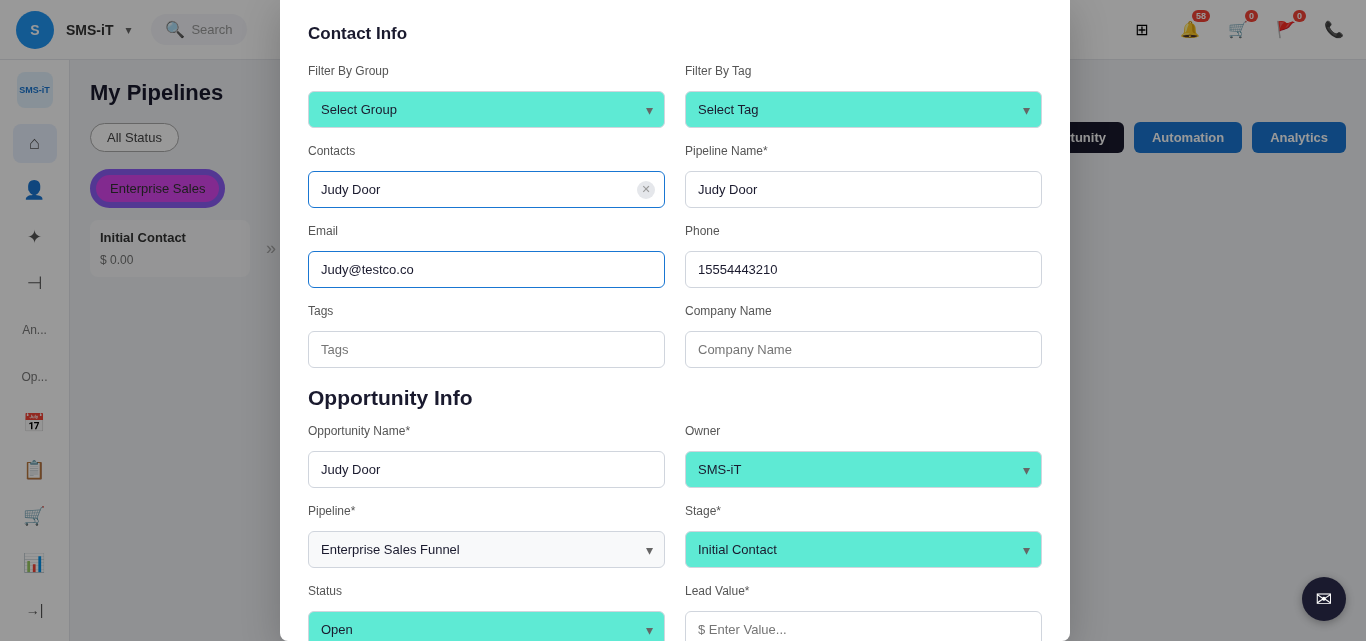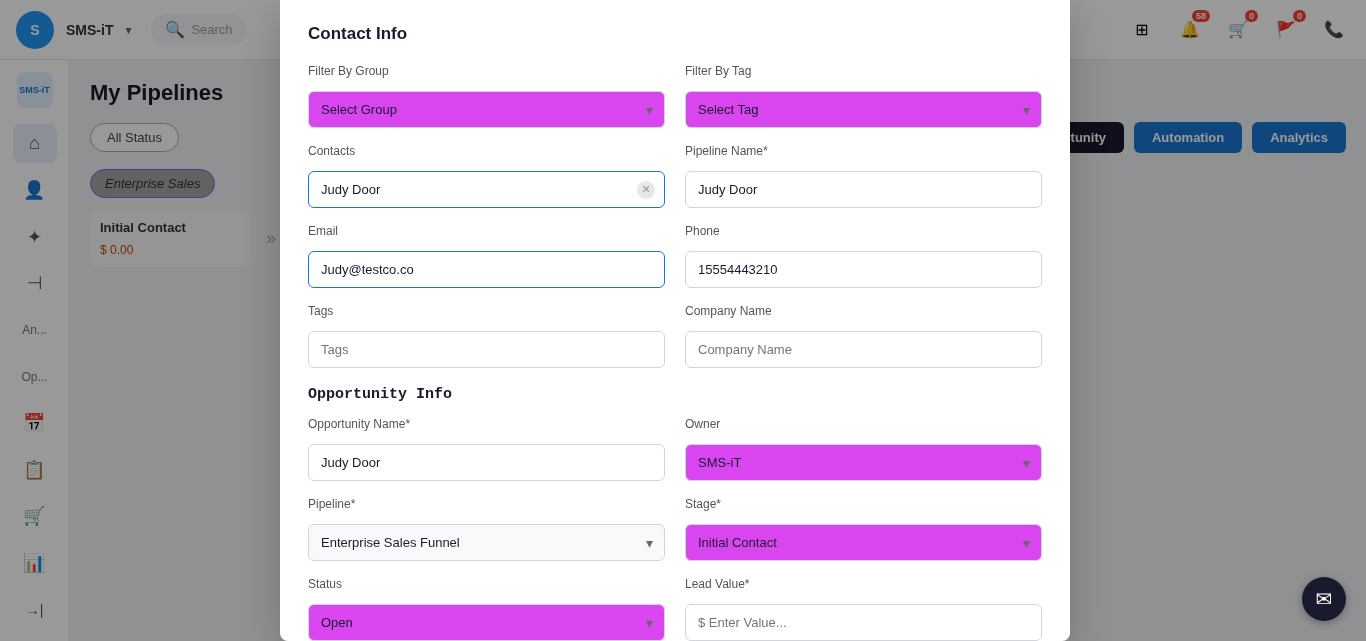--- a/index.html
+++ b/index.html
@@ -34,45 +34,45 @@
 
     .content-header { display: flex; align-items: center; gap: 10px; margin-bottom: 16px; }
     .filter-btn { background: #fff; border: 1px solid #ddd; border-radius: 20px; padding: 6px 16px; font-size: 13px; color: #444; cursor: pointer; }
     .filter-btn.active { background: #fff; border-color: #aaa; }
     .spacer { flex: 1; }
     .header-action-btn { padding: 8px 18px; border-radius: 6px; font-size: 13px; font-weight: 600; cursor: pointer; border: none; }
     .btn-red { background: #e53935; color: white; }
     .btn-dark { background: #1a1a2e; color: white; display: flex; align-items: center; gap: 6px; }
     .btn-blue { background: #1976D2; color: white; }
 
-    .pipeline-label { background: #a3a3a3; border: 1px solid #8b5cf6; border-radius: 20px; padding: 6px 14px; font-size: 13px; color: #333; font-style: italic; }
+    .pipeline-label { background: #d946ef; border: 6px solid #8b5cf6; border-radius: 20px; padding: 6px 14px; font-size: 13px; color: #333; }
 
     .pipeline-stages { display: flex; gap: 12px; margin-top: 12px; }
     .stage-col { min-width: 160px; background: #f8f9fa; border-radius: 8px; padding: 10px; }
     .stage-header { font-size: 13px; font-weight: 600; color: #333; margin-bottom: 8px; }
-    .stage-value { font-size: 12px; color: #c2410c; }
+    .stage-value { font-size: 12px; color: #737373; }
     .stage-badge { background: #e53935; color: white; border-radius: 4px; padding: 2px 8px; font-size: 11px; display: inline-block; margin-bottom: 6px; }
 
     
     .overlay { position: absolute; inset: 0; background: rgba(0,0,0,0.4); z-index: 10; }
 
     
     .modal { position: absolute; top: 0; left: 280px; width: 790px; background: white; z-index: 20; border-radius: 0 0 8px 8px; padding: 24px 28px; max-height: 641px; overflow-y: auto; box-shadow: 0 10px 40px rgba(0,0,0,0.2); }
     .modal-title { font-size: 17px; font-weight: 700; color: #1a1a2e; margin-bottom: 20px; }
 
-    .form-section-title { font-size: 15px; font-weight: 700; color: #1a1a2e; margin: 18px 0 14px; font-family: Liberation Mono, monospace; }
+    .form-section-title { font-size: 21px; font-weight: 700; color: #1a1a2e; margin: 18px 0 14px; }
 
     .form-row { display: flex; gap: 20px; margin-bottom: 16px; }
     .form-group { flex: 1; display: flex; flex-direction: column; gap: 13px; }
     .form-label { font-size: 12px; color: #555; font-weight: 500; }
     .form-input { border: 1px solid #d0d5dd; border-radius: 6px; padding: 10px 12px; font-size: 13px; color: #1a1a2e; outline: none; width: 100%; }
     .form-input.highlighted { border-color: #1976D2; }
     .select-wrapper { position: relative; }
     .select-wrapper::after { content: '▾'; position: absolute; right: 12px; top: 50%; transform: translateY(-50%); color: #666; pointer-events: none; font-size: 14px; }
-    .select-wrapper select { width: 100%; border: 1px solid #d0d5dd; border-radius: 6px; padding: 10px 12px; font-size: 13px; color: #1a1a2e; outline: none; appearance: none; background: #d946ef; cursor: pointer; }
+    .select-wrapper select { width: 100%; border: 1px solid #d0d5dd; border-radius: 6px; padding: 10px 12px; font-size: 13px; color: #1a1a2e; outline: none; appearance: none; background: #5eead4; cursor: pointer; }
     .select-wrapper.light-bg select { background: #f8f9fa; }
 
     .contact-input-wrapper { position: relative; }
     .contact-clear { position: absolute; right: 10px; top: 50%; transform: translateY(-50%); color: #999; cursor: pointer; font-size: 16px; background: #e5e7eb; border-radius: 50%; width: 18px; height: 18px; display: flex; align-items: center; justify-content: center; font-size: 11px; }
 
     
     .modal::-webkit-scrollbar { width: 6px; }
     .modal::-webkit-scrollbar-track { background: #f1f1f1; }
     .modal::-webkit-scrollbar-thumb { background: #ccc; border-radius: 3px; }
   </style>

